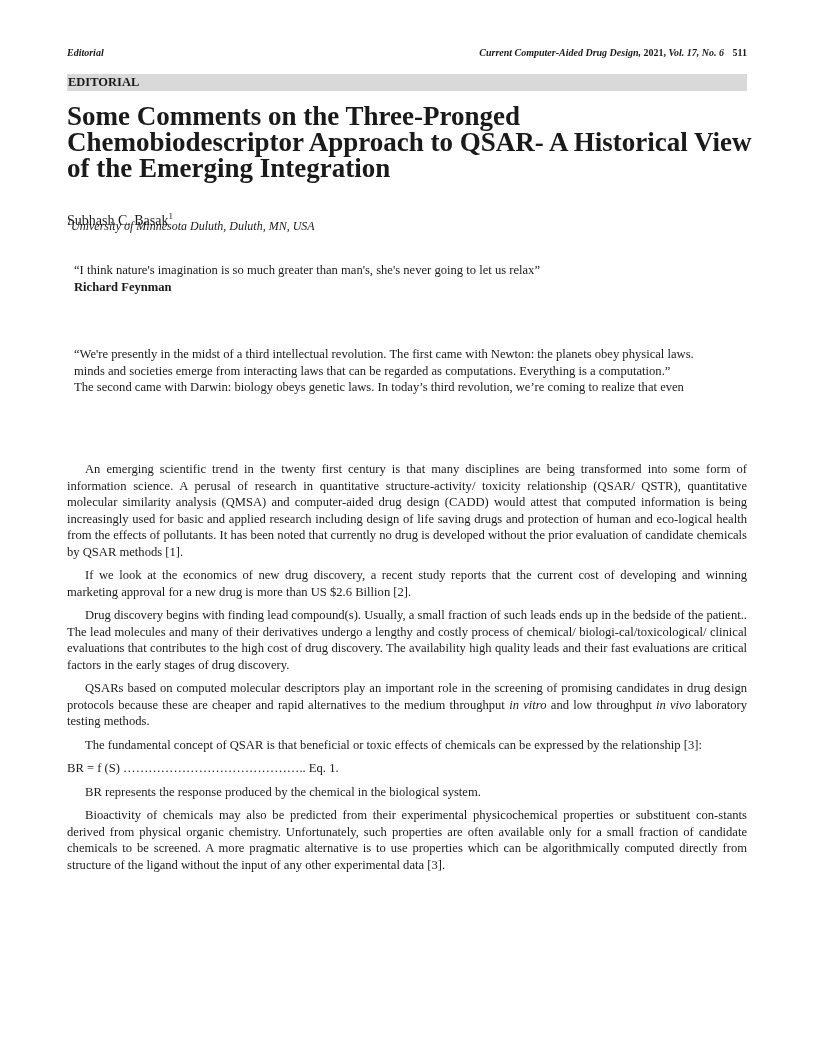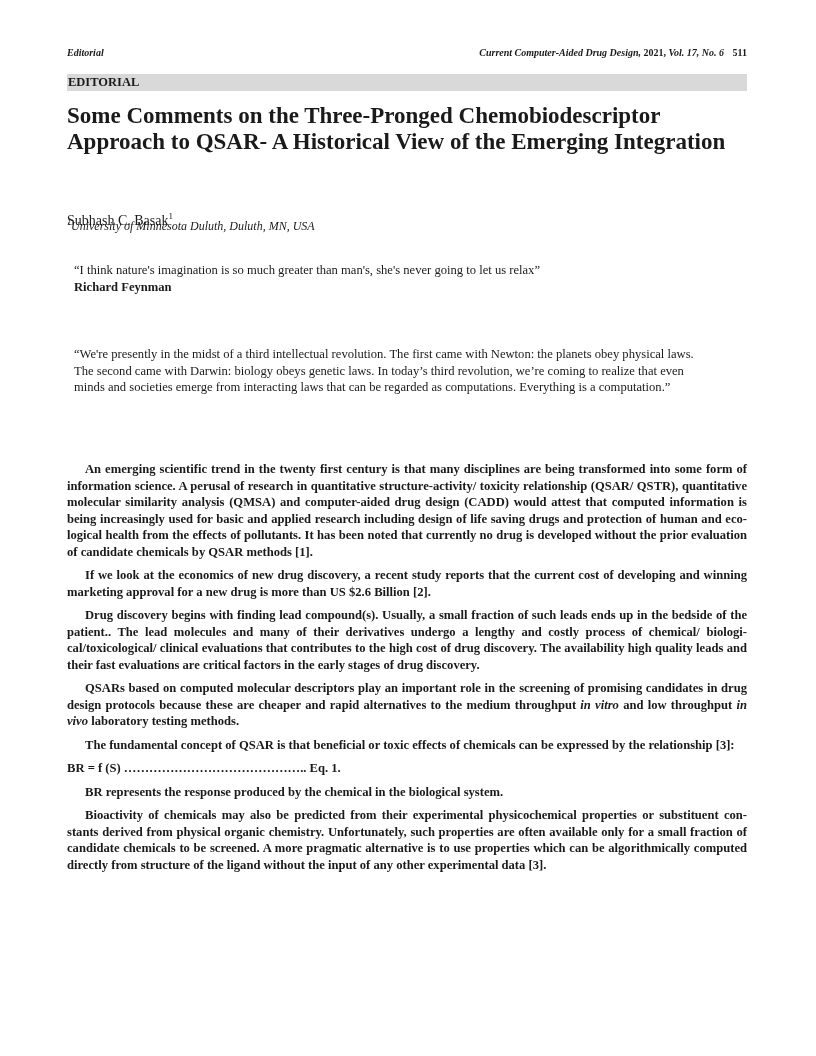--- a/index.html
+++ b/index.html
@@ -15,37 +15,37 @@
     }
     .running-head .right span.up { font-style: normal; }
     .running-head .pg { font-style: normal; margin-left: 6px; }
     .section-band {
       position: absolute; top: 74px; left: 0; width: 680px; height: 17px;
       background: #d9d9d9; font-weight: bold; font-size: 12.5px;
       line-height: 17px; padding-left: 1px; box-sizing: border-box;
     }
     .title {
       position: absolute; top: 103px; left: 0; width: 690px;
-      font-size: 23px; font-weight: bold; line-height: 26px; margin: 0;
+      font-size: 27px; font-weight: bold; line-height: 26px; margin: 0;
     }
     .author { position: absolute; top: 175px; left: 0; font-size: 14px; margin-top: 36px; }
     .author sup { font-size: 9px; }
     .affil { position: absolute; top: 218px; left: 0; font-size: 12px; font-style: italic; }
     .affil sup { font-size: 8px; }
     .quote {
       position: absolute; left: 7px; width: 680px; text-align: left;
       font-size: 12.6px; line-height: 16.5px;
     }
     .quote .attribution { font-weight: bold; }
     .q1 { top: 262px; }
     .q1 .attribution { margin-top: 0; }
     .q2 { top: 346px; }
     .body-text {
       position: absolute; top: 461px; left: 0; width: 680px;
-      font-size: 12.6px; line-height: 16.5px; text-align: justify; font-weight: bold;
+      font-size: 12.6px; line-height: 16.5px; text-align: justify;
     }
     .body-text p { margin: 0 0 7px 0; text-indent: 18px; }
     .body-text p.noindent { text-indent: 0; }
     .body-text em { font-style: italic; }
   </style>
 </head>
 <body>
 
 <div class="page">
   <div class="running-head">
@@ -70,22 +70,22 @@
     <sup>1</sup><span>University of Minnesota Duluth, Duluth, MN, USA</span>
   </div>
 
   <div class="quote q1">
     <div>“I think nature's imagination is so much greater than man's, she's never going to let us relax”</div>
     <div class="attribution">Richard Feynman</div>
   </div>
 
   <div class="quote q2">
     <div>“We're presently in the midst of a third intellectual revolution. The first came with Newton: the planets obey physical laws.</div>
+    <div>minds and societies emerge from interacting laws that can be regarded as computations. Everything is a computation.”</div>
     <div>The second came with Darwin: biology obeys genetic laws. In today’s third revolution, we’re coming to realize that even</div>
-    <div>minds and societies emerge from interacting laws that can be regarded as computations. Everything is a computation.”</div>
   </div>
 
   <div class="body-text">
     <p>An emerging scientific trend in the twenty first century is that many disciplines are being transformed into some form of information science. A perusal of research in quantitative structure-activity/ toxicity relationship (QSAR/ QSTR), quantitative molecular similarity analysis (QMSA) and computer-aided drug design (CADD) would attest that computed information is being increasingly used for basic and applied research including design of life saving drugs and protection of human and eco-logical health from the effects of pollutants. It has been noted that currently no drug is developed without the prior evaluation of candidate chemicals by QSAR methods [1].</p>
     <p>If we look at the economics of new drug discovery, a recent study reports that the current cost of developing and winning marketing approval for a new drug is more than US $2.6 Billion [2].</p>
     <p>Drug discovery begins with finding lead compound(s). Usually, a small fraction of such leads ends up in the bedside of the patient.. The lead molecules and many of their derivatives undergo a lengthy and costly process of chemical/ biologi-cal/toxicological/ clinical evaluations that contributes to the high cost of drug discovery. The availability high quality leads and their fast evaluations are critical factors in the early stages of drug discovery.</p>
     <p><span>QSARs based on computed molecular descriptors play an important role in the screening of promising candidates in drug design protocols because these are cheaper and rapid alternatives to the medium throughput </span><em>in vitro</em><span> and low throughput </span><em>in vivo</em><span> laboratory testing methods.</span></p>
     <p>The fundamental concept of QSAR is that beneficial or toxic effects of chemicals can be expressed by the relationship [3]:</p>
     <p class="noindent">BR = f (S) …………………………………….. Eq. 1.</p>
     <p>BR represents the response produced by the chemical in the biological system.</p>

